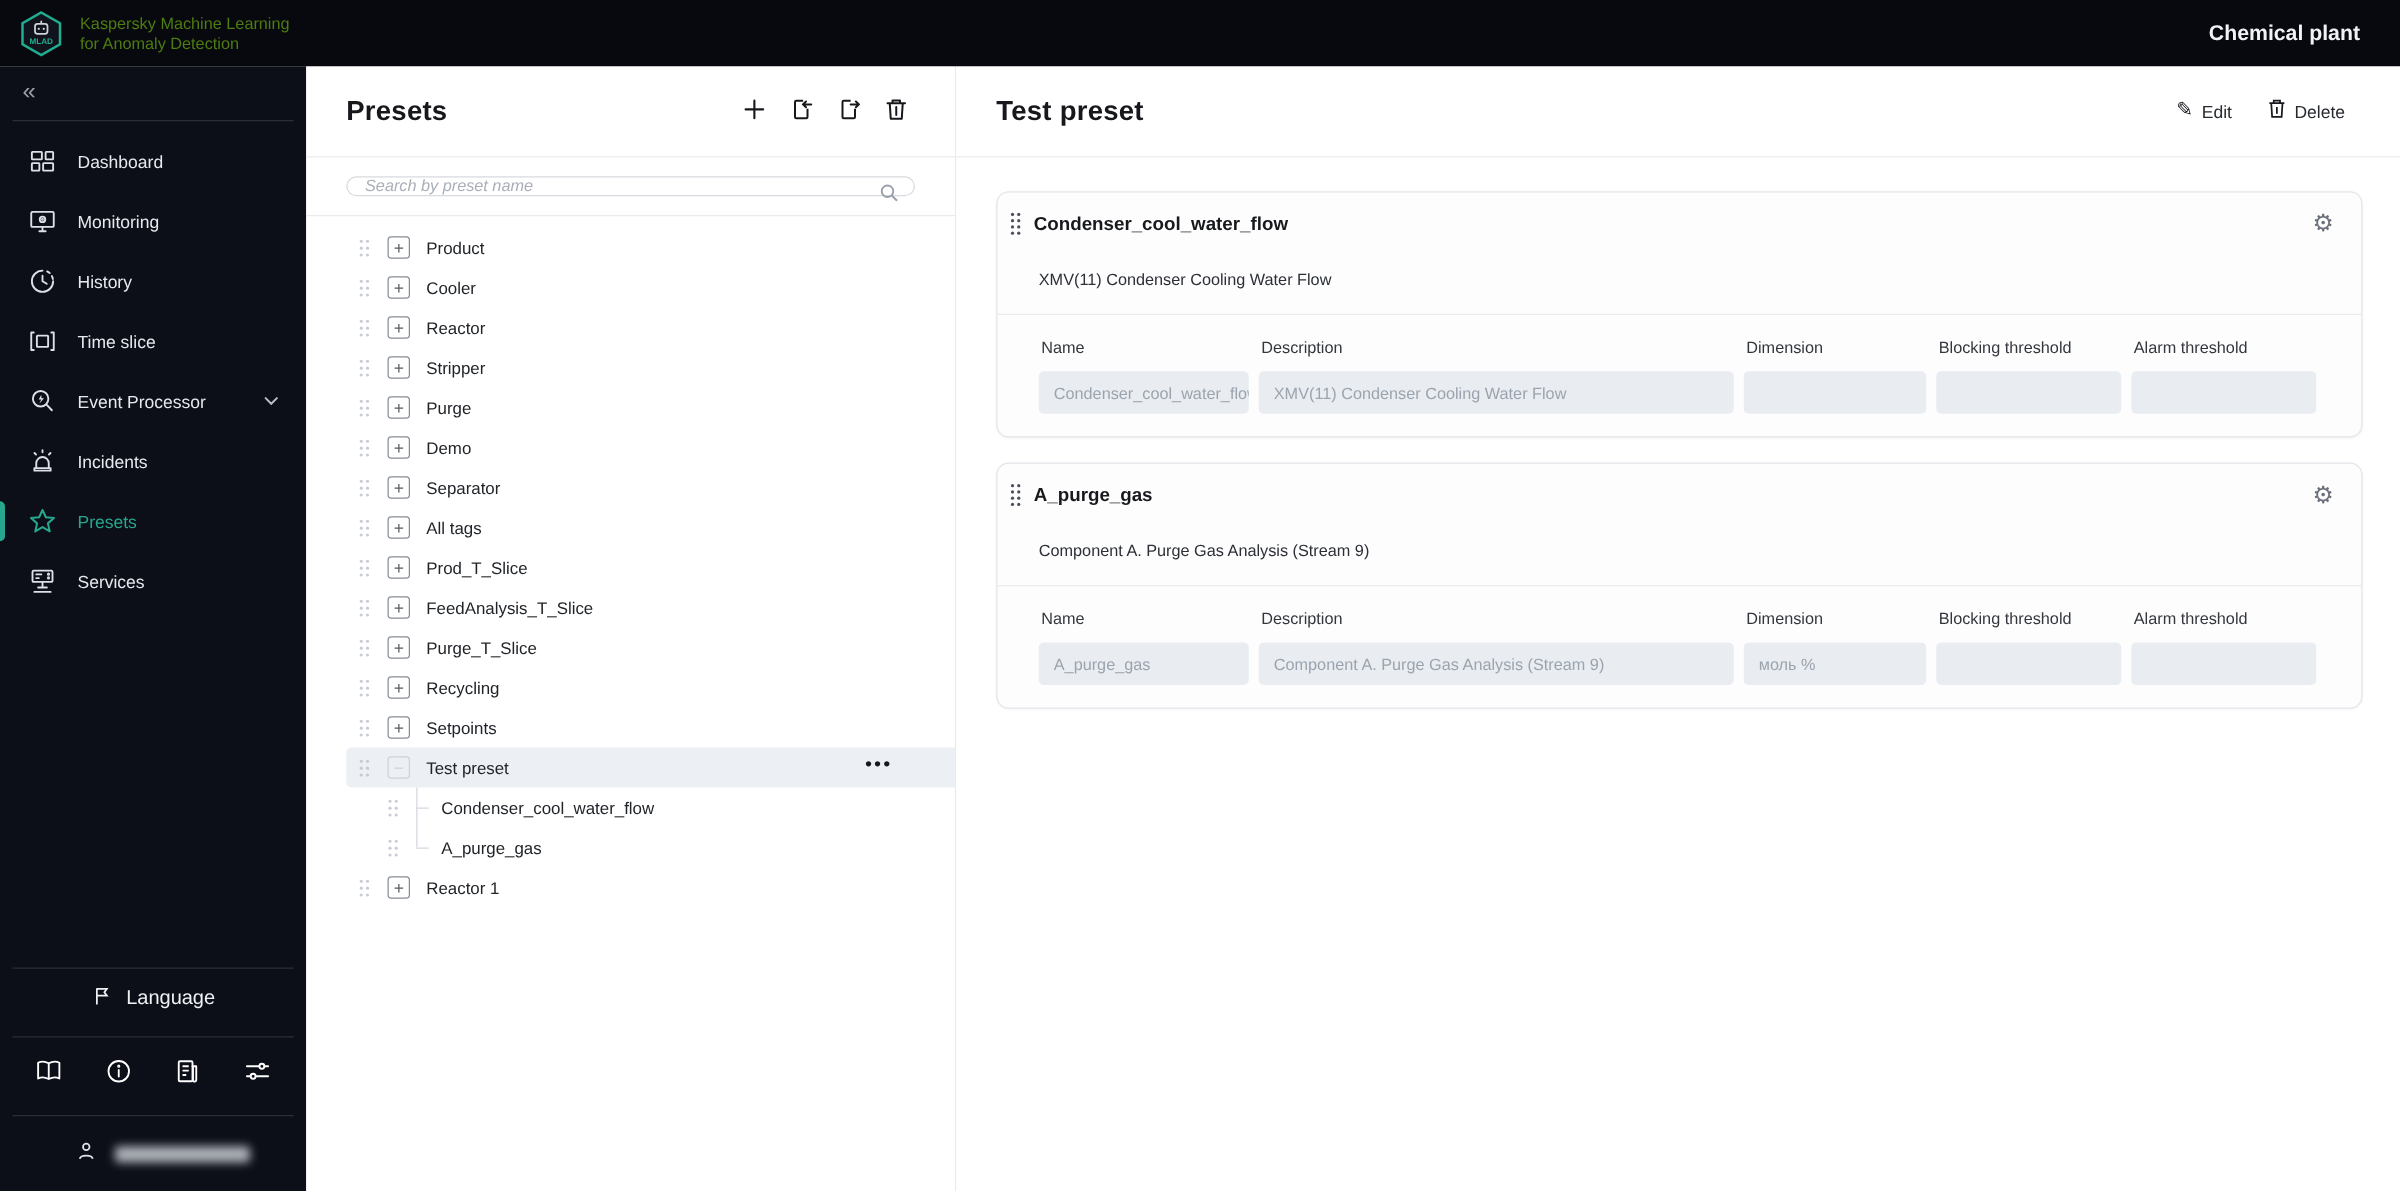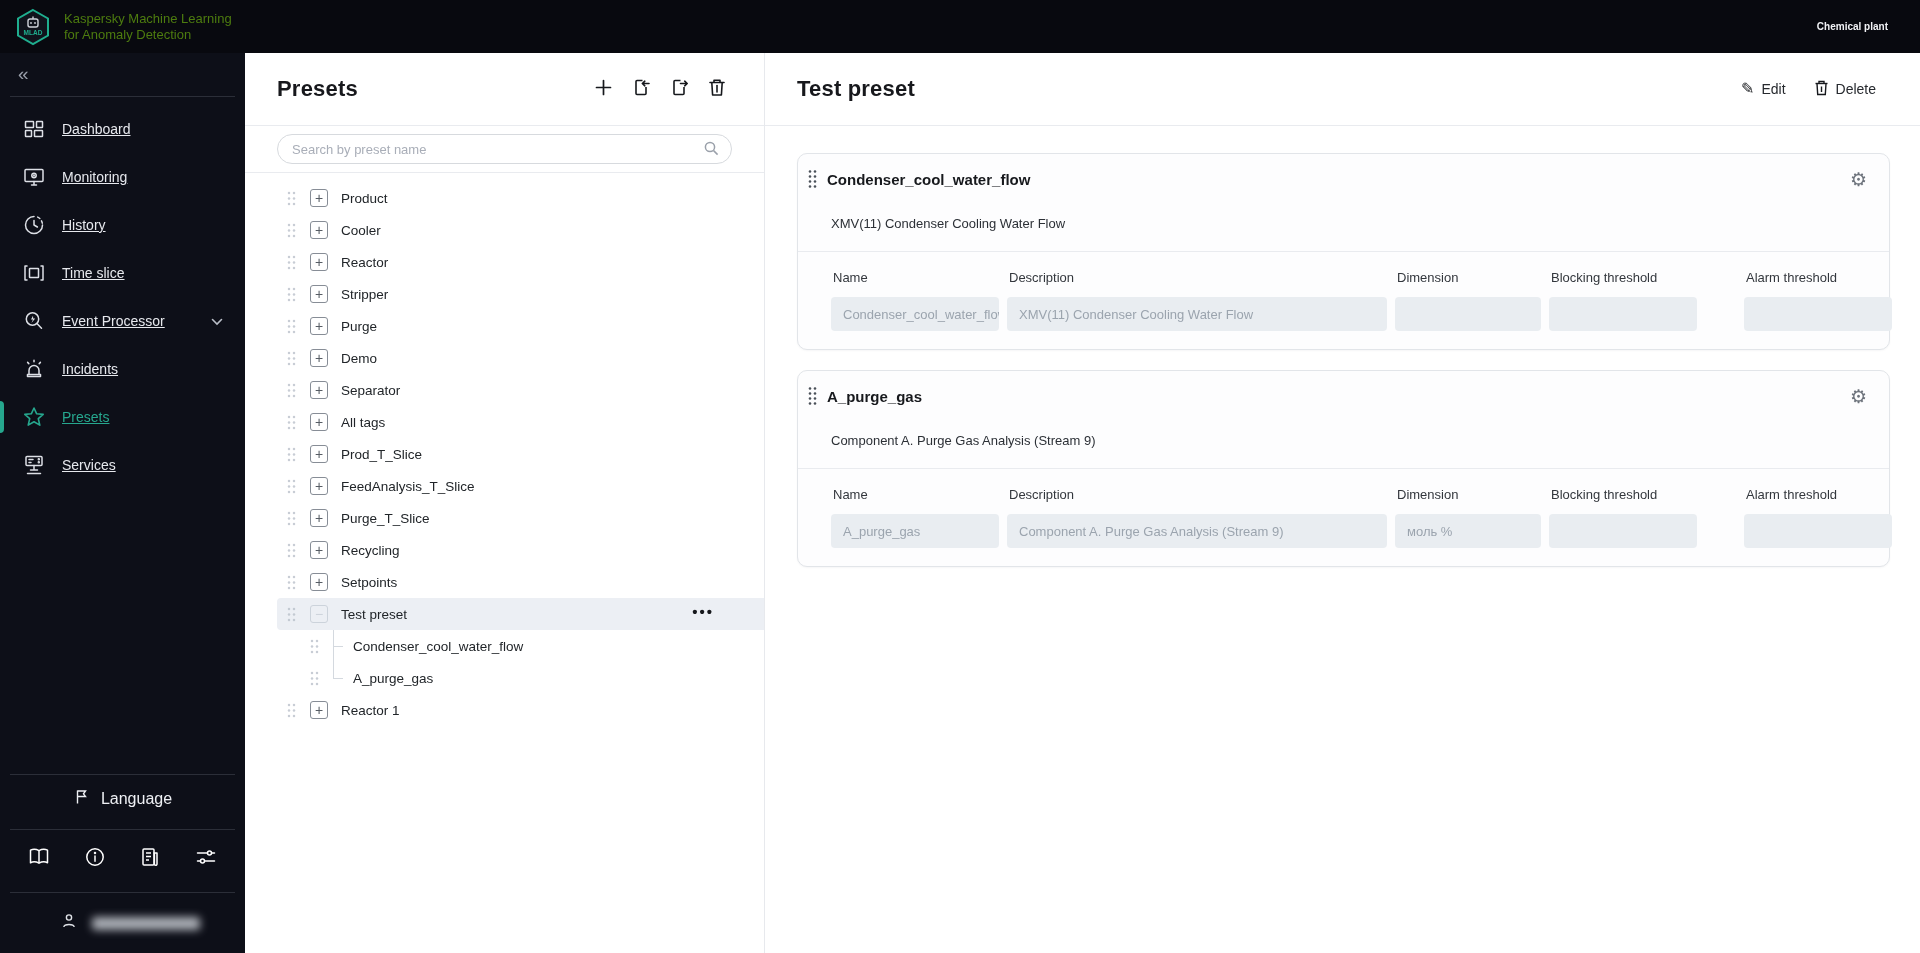--- a/index.html
+++ b/index.html
@@ -4,31 +4,31 @@
 <style>
   * { margin:0; padding:0; box-sizing:border-box; }
   html,body { width:1920px; height:953px; overflow:hidden; background:#fff;
     font-family:"Liberation Sans","DejaVu Sans",sans-serif; }
 
   
   .topbar { position:absolute; left:0; top:0; width:1920px; height:53px;
     background:#08090f; display:flex; align-items:center; z-index:5; }
   .logo-wrap { width:40px; height:40px; margin-left:13px; flex:0 0 auto; }
   .app-title { margin-left:11px; color:#4d7c0f; font-size:13px; line-height:16px; font-weight:500; }
-  .env-label { margin-left:auto; margin-right:32px; color:#f1f2f5; font-size:10px; font-weight:700; }
+  .env-label { margin-left:auto; margin-right:32px; color:#f1f2f5; font-size:17px; font-weight:700; }
 
   
   .sidebar { position:absolute; left:0; top:53px; width:245px; height:900px;
     background:#0d0f18; display:flex; flex-direction:column; }
   .collapse-btn { color:#9aa0ab; font-size:19px; padding:11px 0 6px 18px; cursor:pointer;
     background:none; border:none; text-align:left; line-height:20px; }
   .side-divider { height:1px; background:#2b2e38; margin:6px 10px 0 10px; flex:0 0 auto; }
   .nav { margin-top:8px; }
   .nav-item { height:48px; display:flex; align-items:center; padding-left:22px;
-    position:relative; cursor:pointer; color:#e7e9ee;text-decoration:underline; }
+    position:relative; cursor:pointer; color:#e7e9ee; }
   .nav-item .icon svg { display:block; }
   .nav-label { margin-left:16px; font-size:14px; }
   .nav-item.active { color:#26a78e; }
   .active-bar { position:absolute; left:0; top:8px; width:4px; height:32px;
     background:#26a78e; border-radius:0 4px 4px 0; }
   .nav-chevron { margin-left:auto; margin-right:22px; }
   .side-bottom { margin-top:auto; }
   .lang-row { height:48px; display:flex; align-items:center; justify-content:center;
     gap:10px; color:#eef0f4; font-size:16px; cursor:pointer; }
   .footer-icons { height:56px; display:flex; align-items:center; padding:0 26px;
@@ -41,23 +41,23 @@
   
   .presets-panel { position:absolute; left:245px; top:53px; width:520px; height:900px;
     background:#fff; border-right:1px solid #e7e9ed; display:flex; flex-direction:column; }
   .panel-header { height:72px; display:flex; align-items:center; padding:0 36px 0 32px; }
   .panel-title { font-size:22px; font-weight:700; color:#17181c; letter-spacing:.2px; }
   .toolbar { margin-left:auto; display:flex; align-items:center; gap:15px; }
   .tool-btn { background:none; border:none; cursor:pointer; padding:2px; display:flex; }
   .hdivider { height:1px; background:#e9ebef; flex:0 0 auto; }
   .search-row { height:46px; display:flex; align-items:center; padding:0 32px; }
   .search-box { position:relative; width:100%; }
-  .search-box input { width:100%; height:30px; border:1.5px solid #d7dade; border-radius:15px;
+  .search-box input { width:100%; height:16px; border:1.5px solid #d7dade; border-radius:15px;
     padding:0 36px 0 14px; font-size:13px; color:#30343a; outline:none;
-    font-family:"Liberation Sans","DejaVu Sans",sans-serif; }
+    font-family:"Liberation Sans","DejaVu Sans",sans-serif;font-style:italic; }
   .search-box input::placeholder { color:#a9aeb8; }
   .search-icon { position:absolute; right:12px; top:6px; }
 
   
   .tree { padding-top:9px; overflow:hidden; }
   .tree-row { height:32px; display:flex; align-items:center; margin-left:32px;
     padding-left:10px; cursor:pointer; position:relative; font-size:13.5px; color:#212529; }
   .tree-row.selected { background:#eceff4; border-radius:4px 0 0 4px; }
   .drag-dots { display:flex; flex:0 0 auto; }
   .expand-box { width:18px; height:18px; border:1.5px solid #878d96; border-radius:3px;
@@ -94,21 +94,21 @@
     font-size:19px; color:#6d737c; line-height:1; }
   .card-sub { padding:27px 0 20px 33px; font-size:13px; color:#2c3036; }
   .card-div { height:1px; background:#e9ebef; }
   .card-table { padding:14px 36px 18px 33px; }
   .col-row { display:flex; gap:8px; }
   .col { flex:0 0 auto; }
   .col.c-name { width:168px; }
   .col.c-desc { width:380px; }
   .col.c-dim  { width:146px; margin-left:auto; }
   .col.c-blk  { width:148px; }
-  .col.c-alm  { width:148px;margin-left:39px; }
+  .col.c-alm  { width:148px; }
   .col-label { font-size:13px; color:#33373d; padding:4px 2px 12px 2px; white-space:nowrap; }
   .field { height:34px; background:#e9edf1; border-radius:4px; display:flex; align-items:center;
     padding:0 12px; font-size:13px; color:#9ba4ae; white-space:nowrap; overflow:hidden; }
 </style>
 </head>
 <body>
 
 <header class="topbar">
   <span class="logo-wrap">
     <svg width="40" height="40" viewBox="0 0 40 40">

